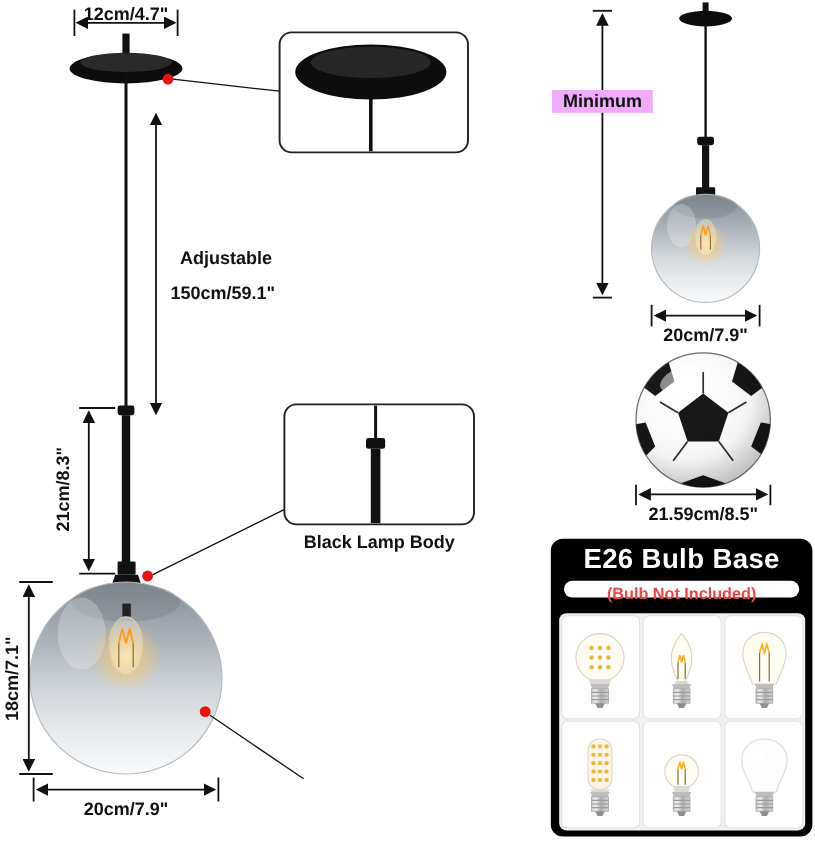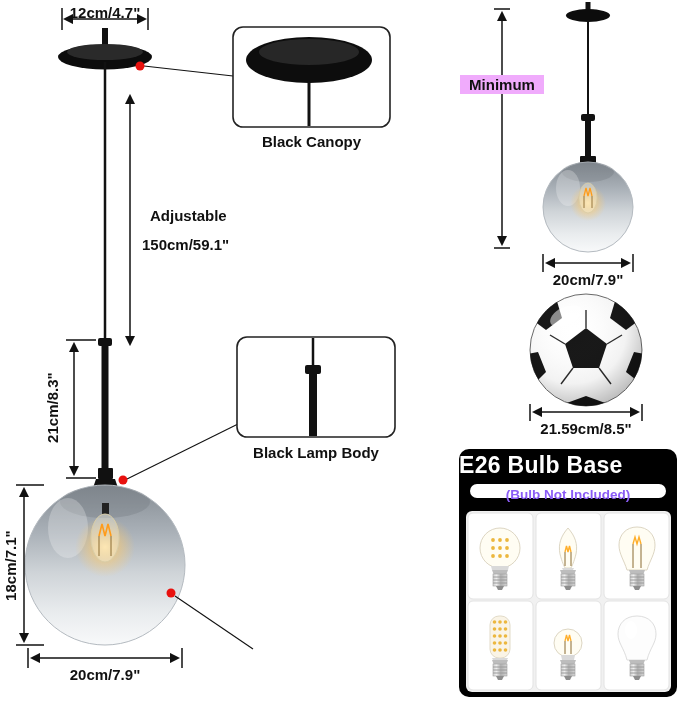--- a/index.html
+++ b/index.html
@@ -6,23 +6,23 @@
   body{margin:0;background:#ffffff}
   .canvas{position:relative;width:679px;height:701px;background:#fff;overflow:hidden;
           font-family:"Liberation Sans",sans-serif;color:#111}
   .art{position:absolute;left:0;top:0;z-index:2;pointer-events:none}
   .txt{position:absolute;z-index:5;font-weight:700;font-size:15px;color:#111;line-height:1.15;white-space:nowrap}
   .center{text-align:center}
   .rot{transform:rotate(-90deg)}
   .whitebg{background:#f0abfc;padding:1px 2px}
   .e26-box{position:absolute;left:459px;top:449px;width:218px;height:248px;background:#000;
            border-radius:10px;z-index:1}
-  .e26-title{left:459px;top:452px;width:218px;font-size:23px;color:#fff;letter-spacing:.3px}
+  .e26-title{left:459px;top:452px;width:218px;font-size:23px;color:#fff;text-align:center;letter-spacing:.3px}
   .e26-pill{left:470px;top:484px;width:196px;height:14px;background:#fff;border-radius:11px;
-            font-size:13.5px;line-height:22px;text-align:center;color:#8b5cf6}
+            font-size:13.5px;line-height:22px;text-align:center;color:#ef4444}
 </style>
 </head>
 <body>
 
 <div class="canvas">
 
   <div class="e26-box"></div>
 
   <svg class="art" width="679" height="701" viewBox="0 0 679 701">
     <defs>
@@ -301,21 +301,20 @@
         <path d="M-8,16 h16 l-1.5,4 h-13 z" fill="#bdbdbd"></path>
         <rect x="-7" y="20" width="14" height="12" fill="url(#metal)" stroke="#9f9f9f" stroke-width="0.6"></rect>
         <path d="M-7,23 h14 M-7,26 h14 M-7,29 h14" stroke="#9a9a9a" stroke-width="1"></path>
         <path d="M-4,32 h8 l-2,4 h-4 z" fill="#8d8d8d"></path>
       </g>
     </g>
   </svg>
 
   <div class="txt center" style="left:55px;top:4px;width:100px">12cm/4.7"</div>
 
-  <div class="txt center" style="left:233px;top:133px;width:157px">Black Canopy</div>
 
   <div class="txt" style="left:150px;top:207px">Adjustable</div>
   <div class="txt" style="left:142px;top:236px">150cm/59.1"</div>
 
   <div class="txt center rot" style="left:-2px;top:399px;width:110px">21cm/8.3"</div>
 
   <div class="txt center" style="left:237px;top:444px;width:158px">Black Lamp Body</div>
 
   <div class="txt center rot" style="left:-44px;top:557px;width:110px">18cm/7.1"</div>
 

